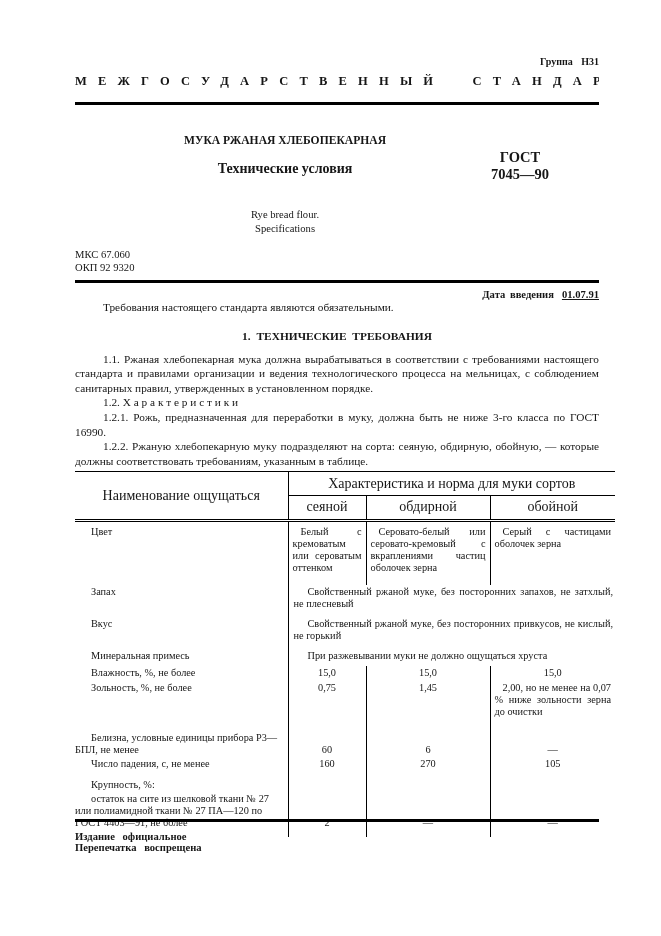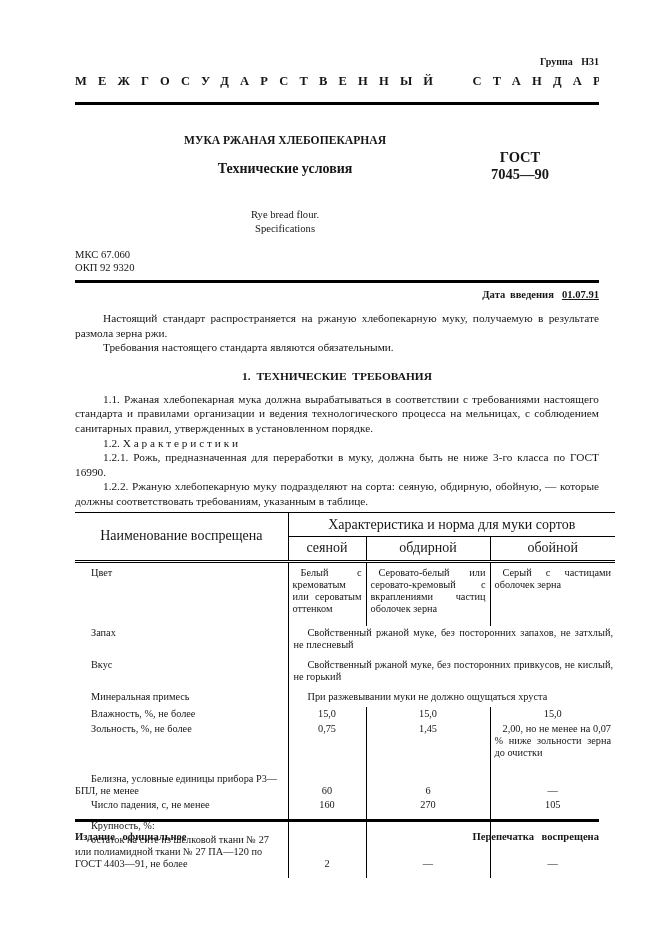--- a/index.html
+++ b/index.html
@@ -52,21 +52,21 @@
   .row-moist td{ padding-bottom:2px !important;}
   .row-ash td{ padding-bottom:5px !important;}
   .row-white td{ padding-top:9px !important;}
   .row-fall td{ padding-bottom:2px !important;}
   .row-size td{ padding-top:7px !important;}
   .row-residue td{ padding-bottom:8px !important;}
   
   .footer{ position:absolute; left:75px; right:46px; top:819px;
     border-top:3px solid #000; padding-top:9px;
     display:flex; justify-content:space-between;
-    font-weight:bold; font-size:10.6px; word-spacing:5px;}
+    font-weight:bold; font-size:10.6px; word-spacing:5px;flex-direction:column;}
 </style>
 </head>
 <body>
 
 <div class="page">
 
   <div class="group-label">Группа Н31</div>
 
   <div class="std-type">МЕЖГОСУДАРСТВЕННЫЙ СТАНДАРТ</div>
 
@@ -90,40 +90,39 @@
     <div>МКС 67.060</div>
     <div>ОКП 92 9320</div>
   </div>
 
   <div class="rule rule2"></div>
 
   <div class="date-line">
     <span>Дата введения</span><span class="date-val">01.07.91</span>
   </div>
 
-  <p class="para intro1">Настоящий стандарт распространяется на ржаную хлебопекарную муку, получаемую в резуль­тате размола зерна ржи.</p>
   <p class="para">Требования настоящего стандарта являются обязательными.</p>
 
   <div class="sec-heading">1.  ТЕХНИЧЕСКИЕ ТРЕБОВАНИЯ</div>
 
   <p class="para">1.1.  Ржаная хлебопекарная мука должна вырабатываться в соответствии с требованиями на­стоящего стандарта и правилами организации и ведения технологического процесса на мельницах, с соблюдением санитарных правил, утвержденных в установленном порядке.</p>
   <p class="para">1.2.  Х а р а к т е р и с т и к и</p>
   <p class="para">1.2.1.  Рожь, предназначенная для переработки в муку, должна быть не ниже 3-го класса по ГОСТ 16990.</p>
   <p class="para">1.2.2.  Ржаную хлебопекарную муку подразделяют на сорта: сеяную, обдирную, обой­ную, — которые должны соответствовать требованиям, указанным в таблице.</p>
 
   <table class="spec-table">
     <colgroup>
         <col class="c0">
         <col class="c1">
         <col class="c2">
         <col class="c3">
       </colgroup>
     <thead>
       <tr>
-        <th class="name-h" rowspan="2">Наименование воспрещена</th>
+        <th class="name-h" rowspan="2">Наименование ощущаться</th>
         <th class="group-h" colspan="3">Характеристика и норма для муки сортов</th>
       </tr>
       <tr>
         <th class="sort-h b-r">сеяной</th>
         <th class="sort-h b-r">обдирной</th>
         <th class="sort-h">обойной</th>
       </tr>
     </thead>
     <tbody>
       <tr class="row-color">

